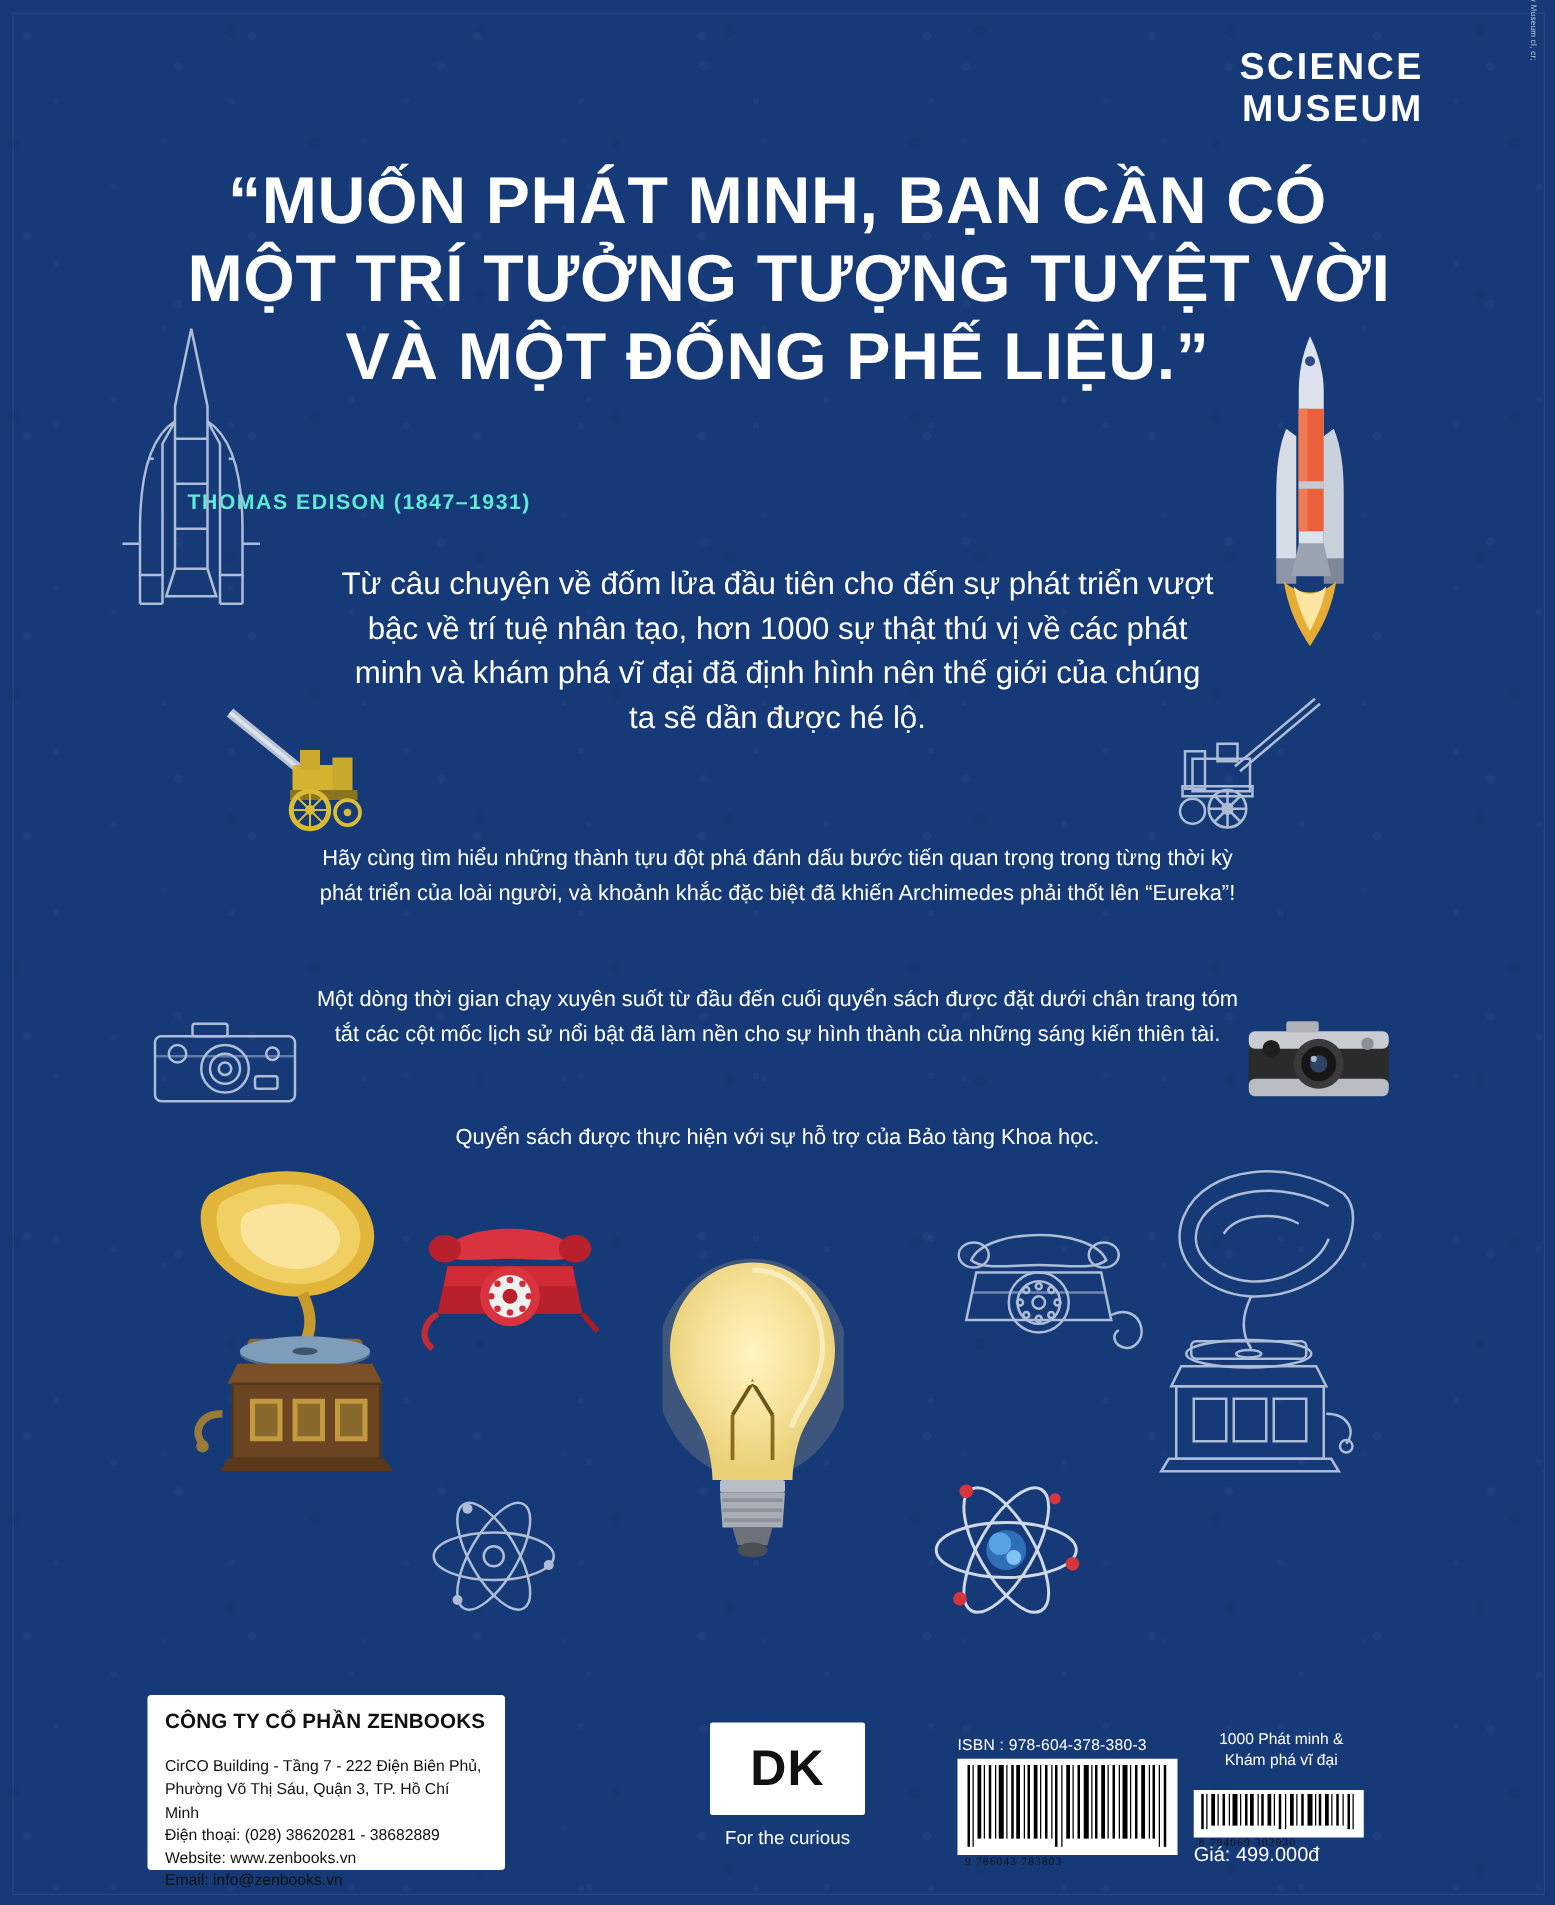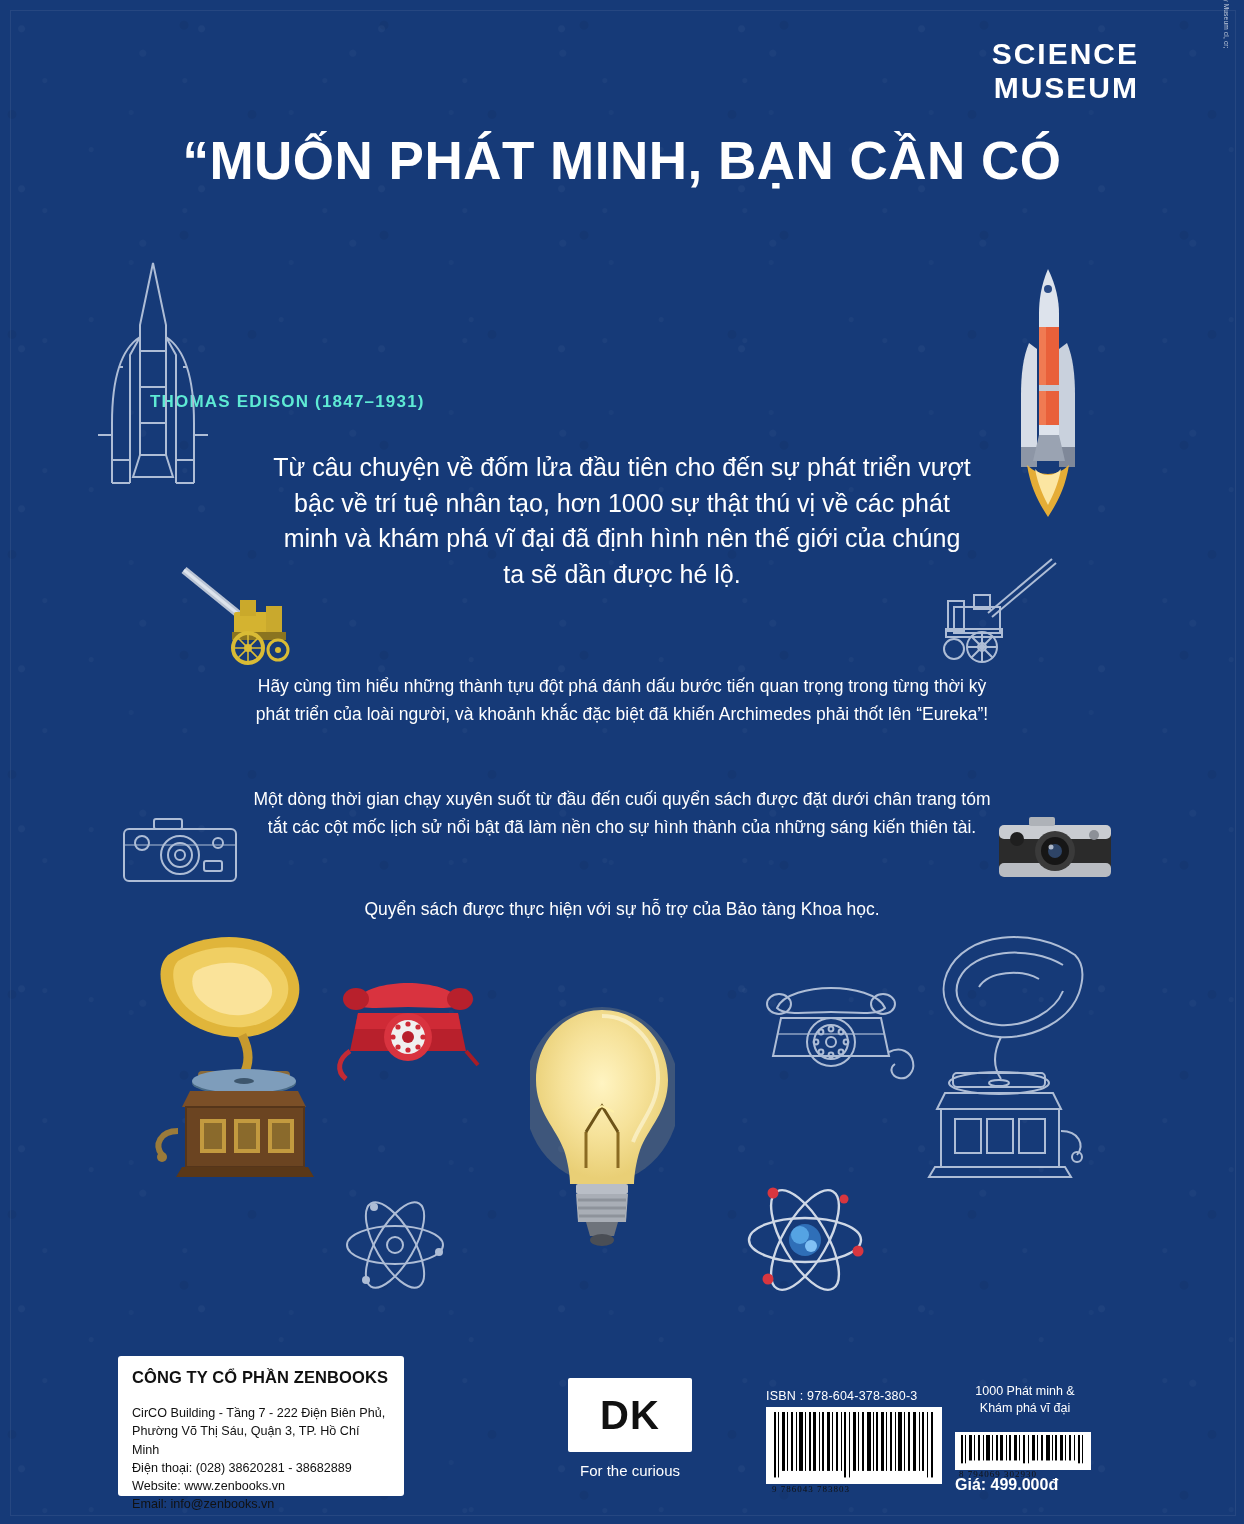--- a/index.html
+++ b/index.html
@@ -217,39 +217,41 @@
     font-size: 12.5px;
     line-height: 1.35;
     text-align: center;
   }
   .price {
     position: absolute;
     left: 955px;
     top: 1476px;
     color: #ffffff;
     font-size: 16px;
-    font-weight: bold;
+    font-weight: normal;
   }
 </style>
 </head>
 <body>
 
 <div class="page">
   <div class="texture"></div>
   <div class="inner-border"></div>
 
   <div class="sm-logo">
     <div class="l1">SCIENCE</div>
     <div class="l2">MUSEUM</div>
   </div>
 
   <div class="credits">Cover images: Front: 123RF.com: Prav2015 cb, salver bl, br; Dorling Kindersley: The National Railway Museum cl, cr; Anthony Posner: Herdan Way Motors ca; The Science Museum, London tl, tc; Getty Images: Phot tc; NASA: MSFC tcb; Icon: Back 123RF.com: Prav2015 cb, salver bl, br; Dorling Kindersley: The National Railway Museum cl, cr; Dreamstime.com: Jolkasym Jolgzova clb/(Gramophone), clb/(Gramophone), Maezchromobot cb, clb; NASA: MSFC clb, cra; Spine: 123RF.com: Prav2015. All other images © Dorling Kindersley. For further information see: www.dkimages.com</div>
 
   <div class="quote">
     <span class="ln">“MUỐN PHÁT MINH, BẠN CẦN CÓ</span>
+    <span class="ln">MỘT TRÍ TƯỞNG TƯỢNG TUYỆT VỜI</span>
+    <span class="ln">VÀ MỘT ĐỐNG PHẾ LIỆU.”</span>
   </div>
   <div class="attribution">THOMAS EDISON (1847–1931)</div>
 
   <div class="para para1">Từ câu chuyện về đốm lửa đầu tiên cho đến sự phát triển vượt bậc về trí tuệ nhân tạo, hơn 1000 sự thật thú vị về các phát minh và khám phá vĩ đại đã định hình nên thế giới của chúng ta sẽ dần được hé lộ.</div>
   <div class="para para2">Hãy cùng tìm hiểu những thành tựu đột phá đánh dấu bước tiến quan trọng trong từng thời kỳ phát triển của loài người, và khoảnh khắc đặc biệt đã khiến Archimedes phải thốt lên “Eureka”!</div>
   <div class="para para3">Một dòng thời gian chạy xuyên suốt từ đầu đến cuối quyển sách được đặt dưới chân trang tóm tắt các cột mốc lịch sử nổi bật đã làm nền cho sự hình thành của những sáng kiến thiên tài.</div>
   <div class="para para4">Quyển sách được thực hiện với sự hỗ trợ của Bảo tàng Khoa học.</div>
 
   <div class="ill" style="left:78px; top:255px;">
     <svg width="150" height="240" viewBox="0 0 150 240">

